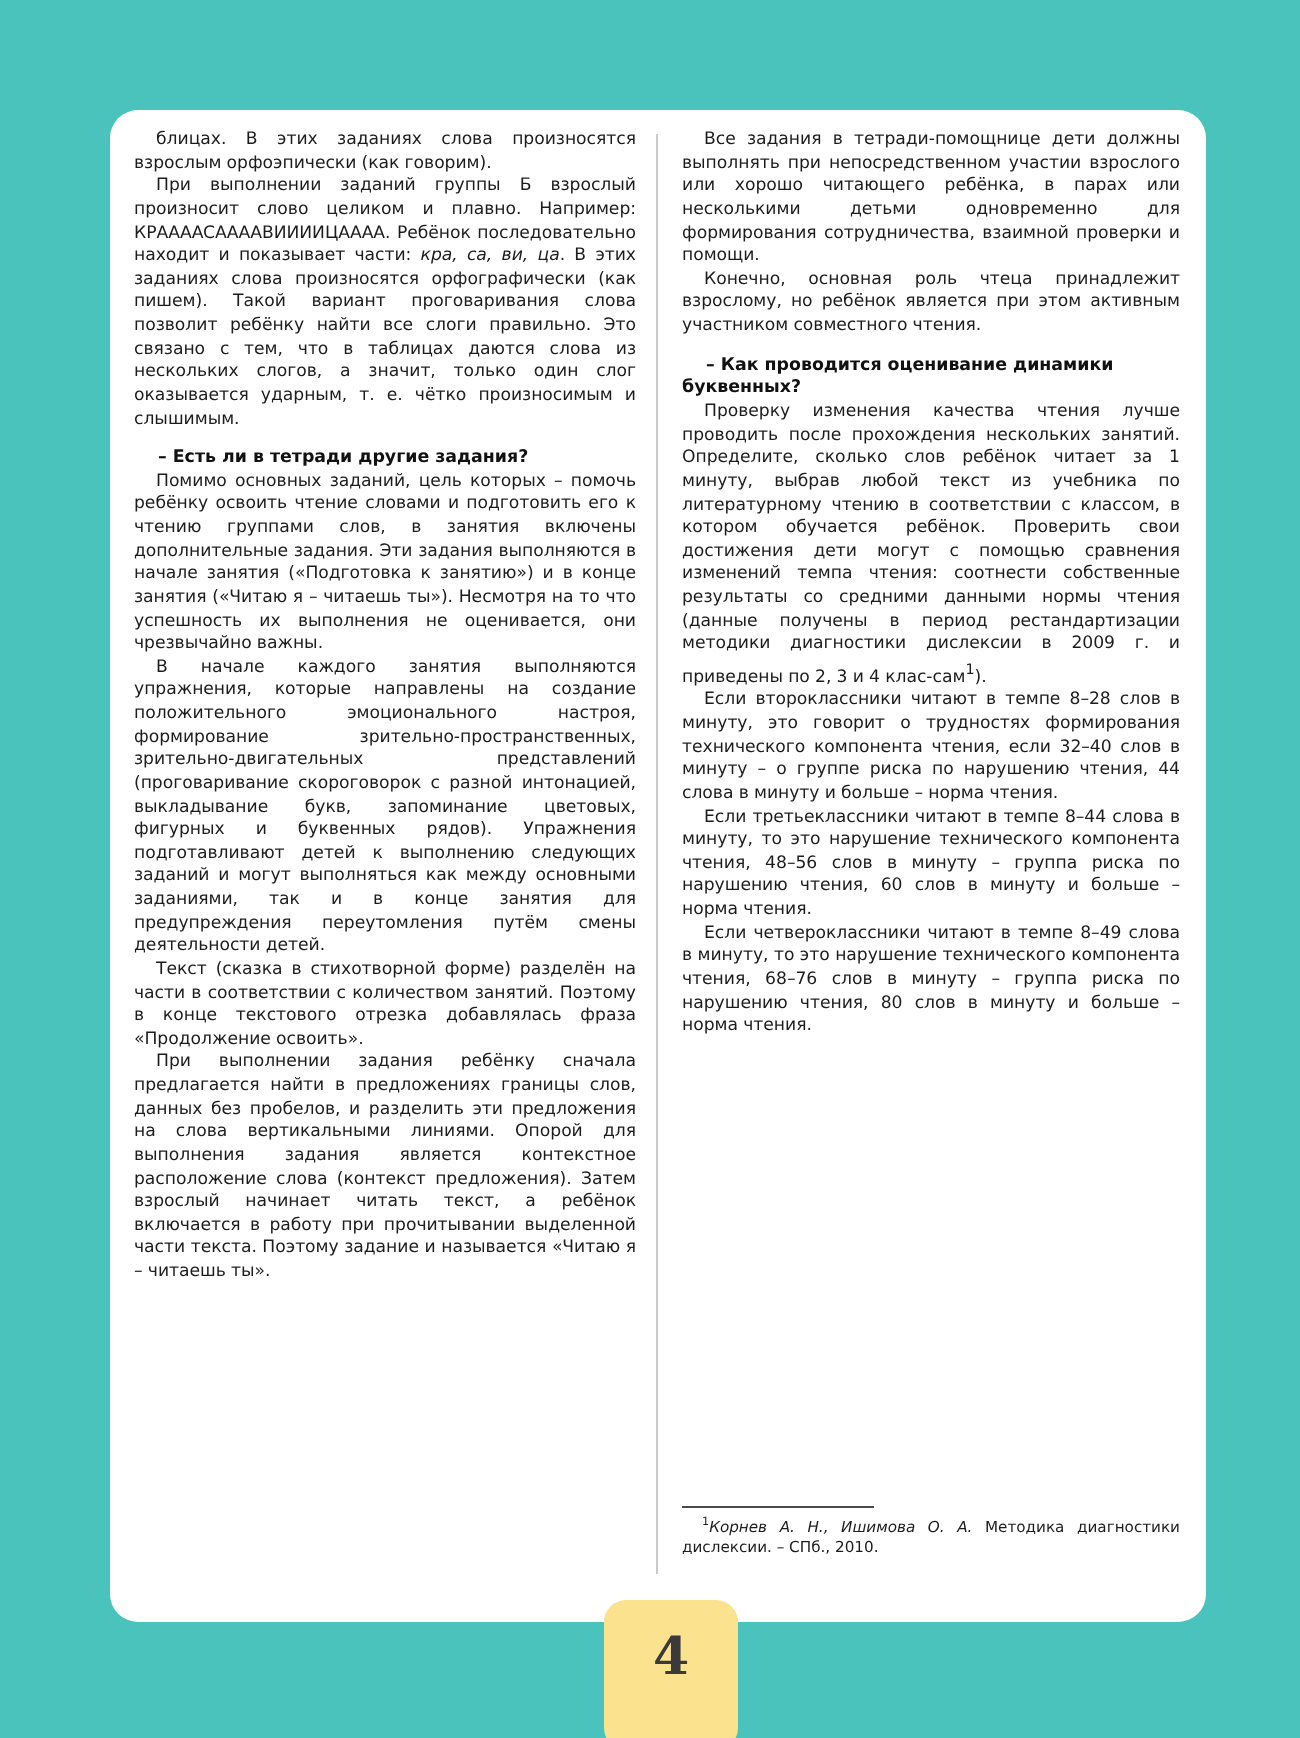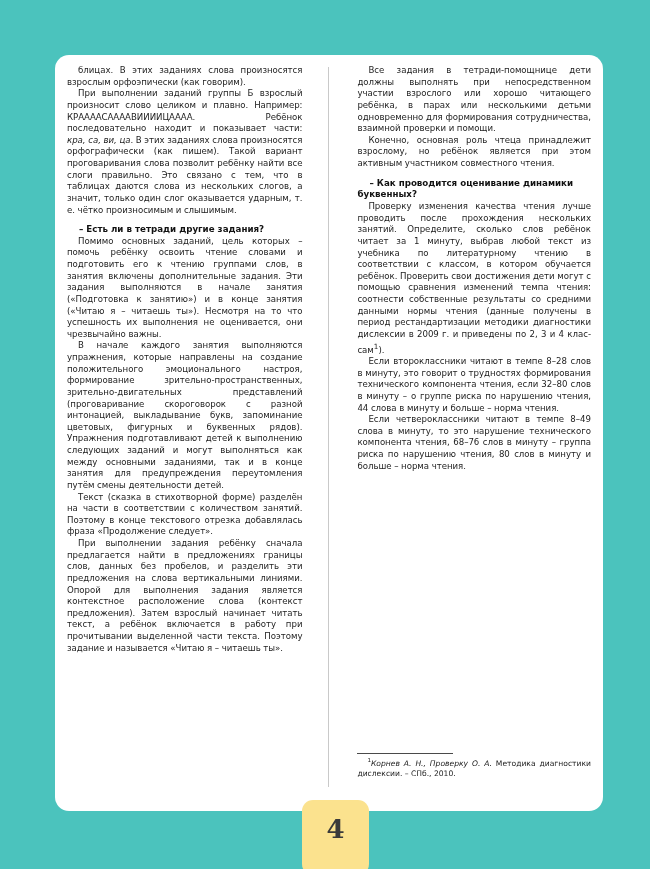--- a/index.html
+++ b/index.html
@@ -31,21 +31,21 @@
     border-radius: 14px;
   }
 
   .columns {
     position: absolute;
     left: 8px;
     top: 10px;
     right: 8px;
     bottom: 6px;
     display: flex;
-    gap: 16px;
+    gap: 0px;
   }
 
   .col {
     width: 265px;
     position: relative;
     padding: 0 4px;
   }
   .col-left { padding-right: 10px; }
   .col-right { padding-left: 12px; }
 
@@ -147,45 +147,46 @@
 
         <p><span>При выполнении заданий группы Б взрослый  произносит слово целиком и плавно. Например: КРАААACАAААВИИИИЦАААА. Ребёнок последовательно находит и показывает части: </span><span class="em">кра, са, ви, ца</span><span>. В этих заданиях слова произносятся орфографически (как пишем). Такой вариант проговаривания слова позволит ребёнку найти все слоги правильно. Это связано с тем, что в таблицах даются слова из нескольких слогов, а значит, только один слог оказывается ударным, т. е. чётко произносимым и слышимым.</span></p>
 
         <h2 class="q">– Есть ли в тетради другие задания?</h2>
 
         <p>Помимо основных заданий, цель которых  – помочь ребёнку освоить чтение словами и подготовить его к чтению группами слов, в занятия включены дополнительные задания. Эти задания выполняются в начале занятия («Подготовка к занятию») и в конце занятия («Читаю я – читаешь ты»). Несмотря на то что успешность их выполнения не оценивается, они чрезвычайно важны.</p>
 
         <p>В начале каждого занятия выполняются упражнения, которые направлены на создание положительного эмоционального настроя, формирование зрительно-пространственных, зрительно-двигательных представлений (проговаривание скороговорок с разной интонацией, выкладывание букв, запоминание цветовых, фигурных и буквенных рядов). Упражнения подготавливают детей к выполнению следующих заданий и могут выполняться как между основными заданиями, так и в конце занятия для предупреждения переутомления путём смены деятельности детей.</p>
 
 
-        <p>Текст (сказка в стихотворной форме) разделён на части в соответствии с количеством занятий. Поэтому в конце текстового отрезка добавлялась фраза «Продолжение следует».</p>
+        <p>Текст (сказка в стихотворной форме) разделён на части в соответствии с количеством занятий. Поэтому в конце текстового отрезка добавлялась фраза «Продолжение освоить».</p>
 
         <p>При выполнении задания ребёнку сначала предлагается найти в предложениях границы слов, данных без пробелов, и разделить эти предложения на слова вертикальными линиями. Опорой для выполнения задания является контекстное расположение слова (контекст предложения). Затем взрослый начинает читать текст, а ребёнок включается в работу при прочитывании выделенной части текста. Поэтому задание и называется «Читаю я – читаешь ты».</p>
       </div>
 
       <div class="divider"></div>
 
       <div class="col col-right">
 
         <p>Все задания в тетради-помощнице дети должны выполнять при непосредственном участии взрослого или хорошо читающего ребёнка, в парах или несколькими детьми одновременно для формирования сотрудничества, взаимной проверки и помощи.</p>
 
         <p>Конечно, основная роль чтеца принадлежит взрослому, но ребёнок является при этом активным участником совместного чтения.</p>
 
         <h2 class="q">– Как проводится оценивание динамики буквенных?</h2>
 
         <p><span>Проверку изменения качества чтения лучше проводить после прохождения нескольких занятий. Определите, сколько слов ребёнок читает за 1 минуту, выбрав любой текст из учебника по литературному чтению в соответствии с классом, в котором обучается ребёнок. Проверить свои достижения дети могут с помощью сравнения изменений темпа чтения: соотнести собственные результаты со средними данными нормы чтения (данные получены в период рестандартизации методики диагностики дислексии в 2009 г. и приведены по 2, 3 и 4 клас-сам</span><sup>1</sup><span>).</span></p>
 
-        <p>Если второклассники читают в темпе 8–28 слов в минуту, это говорит о трудностях формирования технического компонента чтения, если 32–80 слов в минуту – о группе риска по нарушению чтения, 44 слова в минуту и больше – норма чтения.</p>
+        <p>Если второклассники читают в темпе 8–28 слов в минуту, это говорит о трудностях формирования технического компонента чтения, если 32–40 слов в минуту – о группе риска по нарушению чтения, 44 слова в минуту и больше – норма чтения.</p>
 
+        <p>Если третьеклассники читают в темпе 8–44 слова в минуту, то это нарушение технического компонента чтения, 48–56 слов в минуту – группа риска по нарушению чтения, 60 слов в минуту и больше – норма чтения.</p>
 
         <p>Если четвероклассники читают в темпе 8–49 слова в минуту, то это нарушение технического компонента чтения, 68–76 слов в минуту – группа риска по нарушению чтения, 80 слов в минуту и больше – норма чтения.</p>
 
         <div class="footnote-wrap">
           <div class="footnote-rule"></div>
-          <div class="footnote"><sup>1</sup><span class="em">Корнев А. Н., Проверку О. А.</span><span> Методика диагностики дислексии. – СПб., 2010.</span></div>
+          <div class="footnote"><sup>1</sup><span class="em">Корнев А. Н., Ишимова О. А.</span><span> Методика диагностики дислексии. – СПб., 2010.</span></div>
         </div>
 
       </div>
     </div>
   </div>
 
   <div class="page-badge">
     <span>4</span>
   </div>
 

